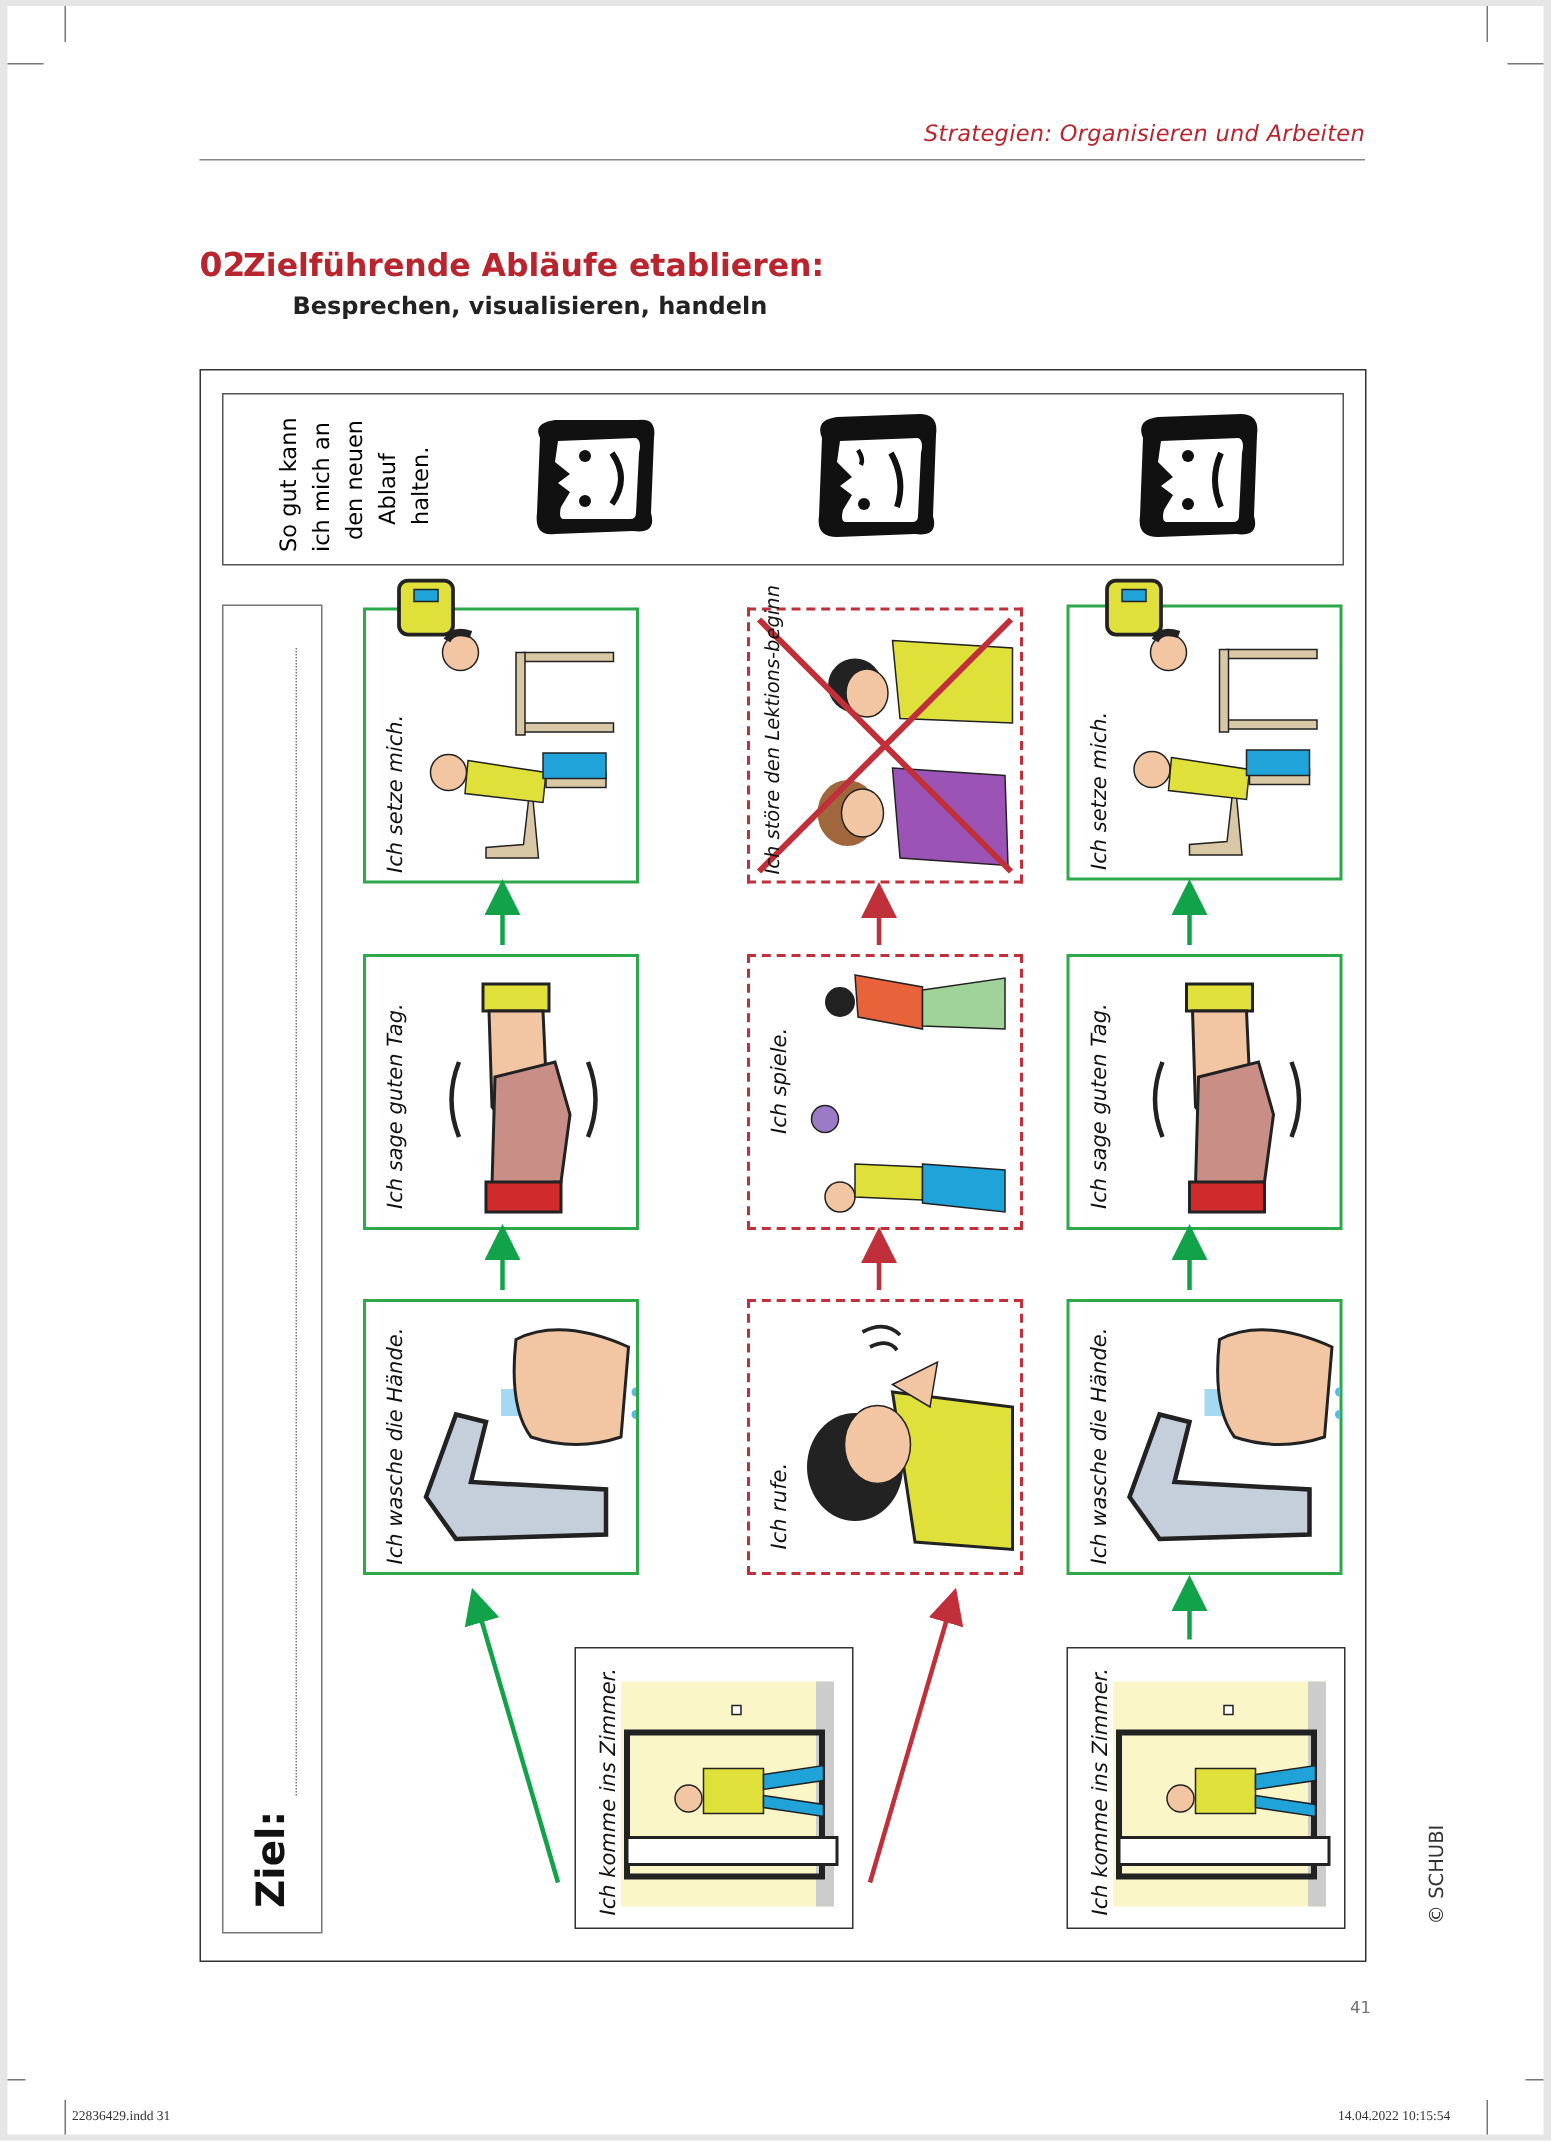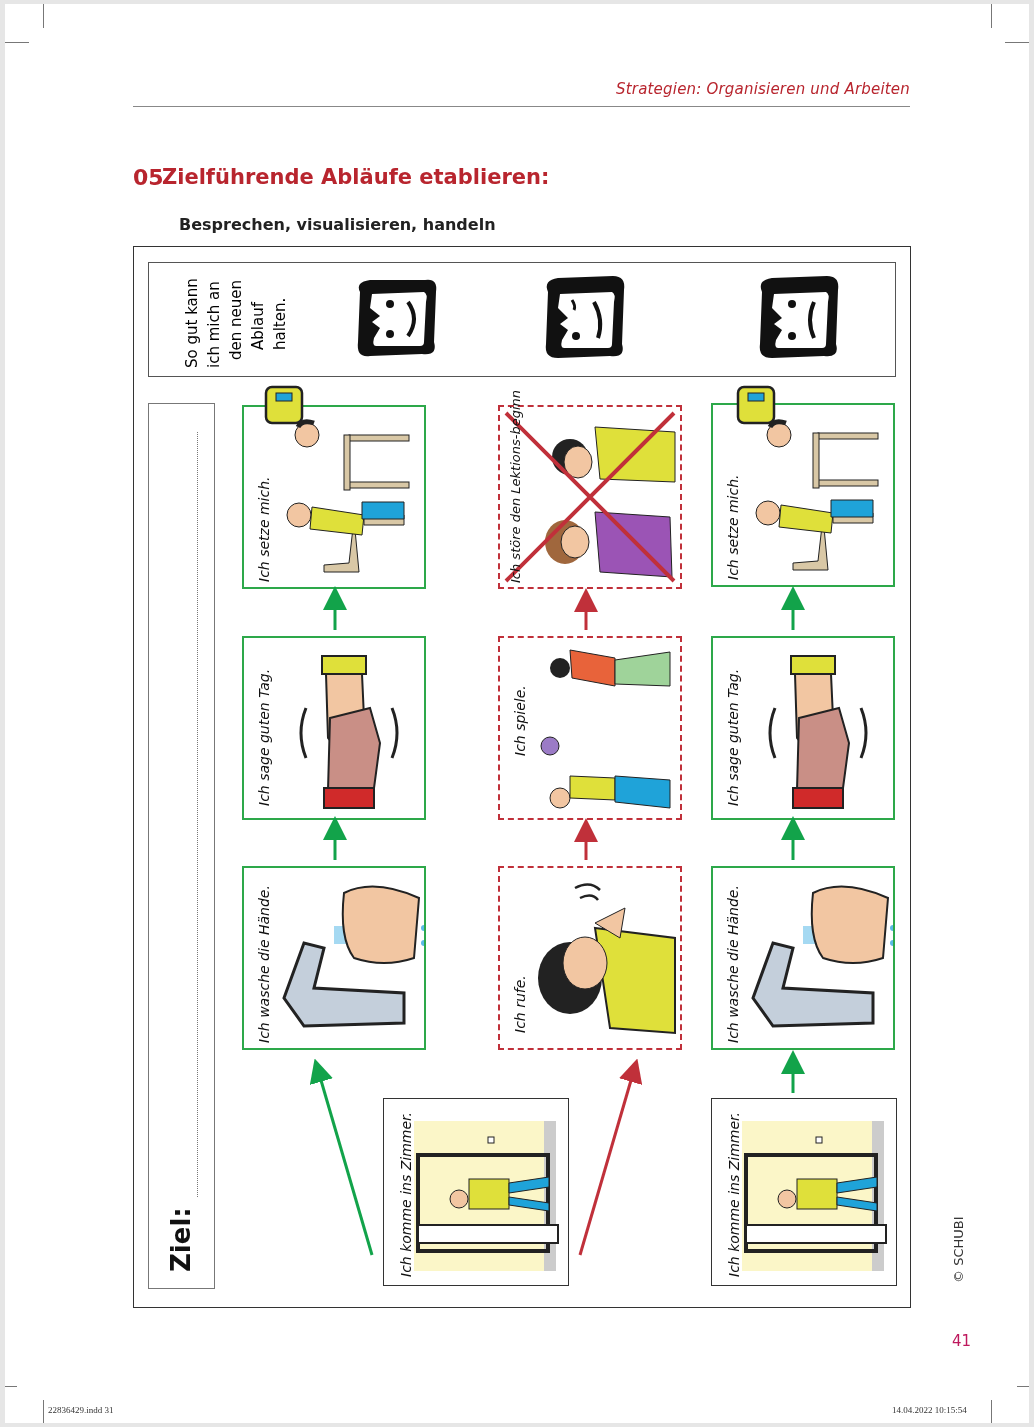--- a/index.html
+++ b/index.html
@@ -5,35 +5,35 @@
   html, body { margin:0; padding:0; }
   body { width:1034px; height:1427px; background:#e6e6e6; position:relative; overflow:hidden;
          font-family:"DejaVu Sans", sans-serif; }
   .page { position:absolute; left:5px; top:4px; width:1024px; height:1419px; background:#fff; }
   .crop { position:absolute; background:#777; }
   .running-head { position:absolute; right:124px; top:80px; color:#b8252e; font-style:italic;
                   font-size:15px; font-family:"DejaVu Sans", sans-serif; letter-spacing:0.2px; }
   .head-rule { position:absolute; left:133px; top:106px; width:777px; height:1px; background:#888; }
   .title-num { position:absolute; left:133px; top:165px; color:#b8252e; font-weight:bold; font-size:22px; }
   .title { position:absolute; left:162px; top:165px; color:#b8252e; font-weight:bold; font-size:21px; }
-  .subtitle { position:absolute; left:179px; top:194px; color:#222; font-weight:bold; font-size:16px;margin-top:21px; }
+  .subtitle { position:absolute; left:195px; top:194px; color:#222; font-weight:bold; font-size:16px; }
   .frame { position:absolute; left:133px; top:246px; width:776px; height:1060px; border:1px solid #333; }
   .rating { position:absolute; left:148px; top:262px; width:746px; height:113px; border:1px solid #555; }
   .rating-text { position:absolute; left:181px; top:270px; width:120px; height:100px; }
   .vt { position:absolute; transform:rotate(-90deg); transform-origin:left top; white-space:nowrap; }
   .goal { position:absolute; left:148px; top:403px; width:65px; height:884px; border:1px solid #777; }
   .goal-line { position:absolute; left:197px; top:432px; width:0; height:765px; border-left:1px dotted #777; }
   .card { position:absolute; width:184px; height:184px; background:#fff; box-sizing:border-box; }
   .card.green { border:2px solid #2da84a; }
   .card.red { border:2px dashed #c0303a; }
   .card.black { border:1.5px solid #333; width:186px; height:188px; }
   .card-label { position:absolute; font-size:14px; color:#111; font-style:italic; white-space:nowrap;
                 transform:rotate(-90deg); transform-origin:left top; }
   .card svg { position:absolute; left:0; top:0; }
-  .page-num { position:absolute; left:952px; top:1332px; font-size:15px; color:#be185d; }
+  .page-num { position:absolute; left:900px; top:1332px; font-size:11px; color:#737373; }
   .copyright { position:absolute; left:951px; top:1283px; font-size:13px; color:#333; }
   .slug { position:absolute; top:1405px; font-family:"Liberation Serif", serif; font-size:9px; color:#333; }
 </style>
 </head>
 <body>
 
 <div class="page">
 
   <div class="crop" style="left:38px;top:0;width:1px;height:24px"></div>
   <div class="crop" style="left:0;top:38px;width:24px;height:1px"></div>
@@ -41,21 +41,21 @@
   <div class="crop" style="left:1000px;top:38px;width:24px;height:1px"></div>
   <div class="crop" style="left:0;top:1382px;width:12px;height:1px"></div>
   <div class="crop" style="left:1012px;top:1382px;width:12px;height:1px"></div>
   <div class="crop" style="left:38px;top:1396px;width:1px;height:23px"></div>
   <div class="crop" style="left:986px;top:1396px;width:1px;height:23px"></div>
 </div>
 
 <div class="running-head">Strategien: Organisieren und Arbeiten</div>
 <div class="head-rule"></div>
 
-<div class="title-num">05</div>
+<div class="title-num">02</div>
 <div class="title">Zielführende Abläufe etablieren:</div>
 <div class="subtitle">Besprechen, visualisieren, handeln</div>
 
 <div class="frame"></div>
 
 <div class="rating"></div>
 <div class="rating-text">
   <div class="vt" style="left:2px;top:98px;font-size:15px">So gut kann</div>
   <div class="vt" style="left:24px;top:98px;font-size:15px">ich mich an</div>
   <div class="vt" style="left:46px;top:90px;font-size:15px">den neuen</div>

